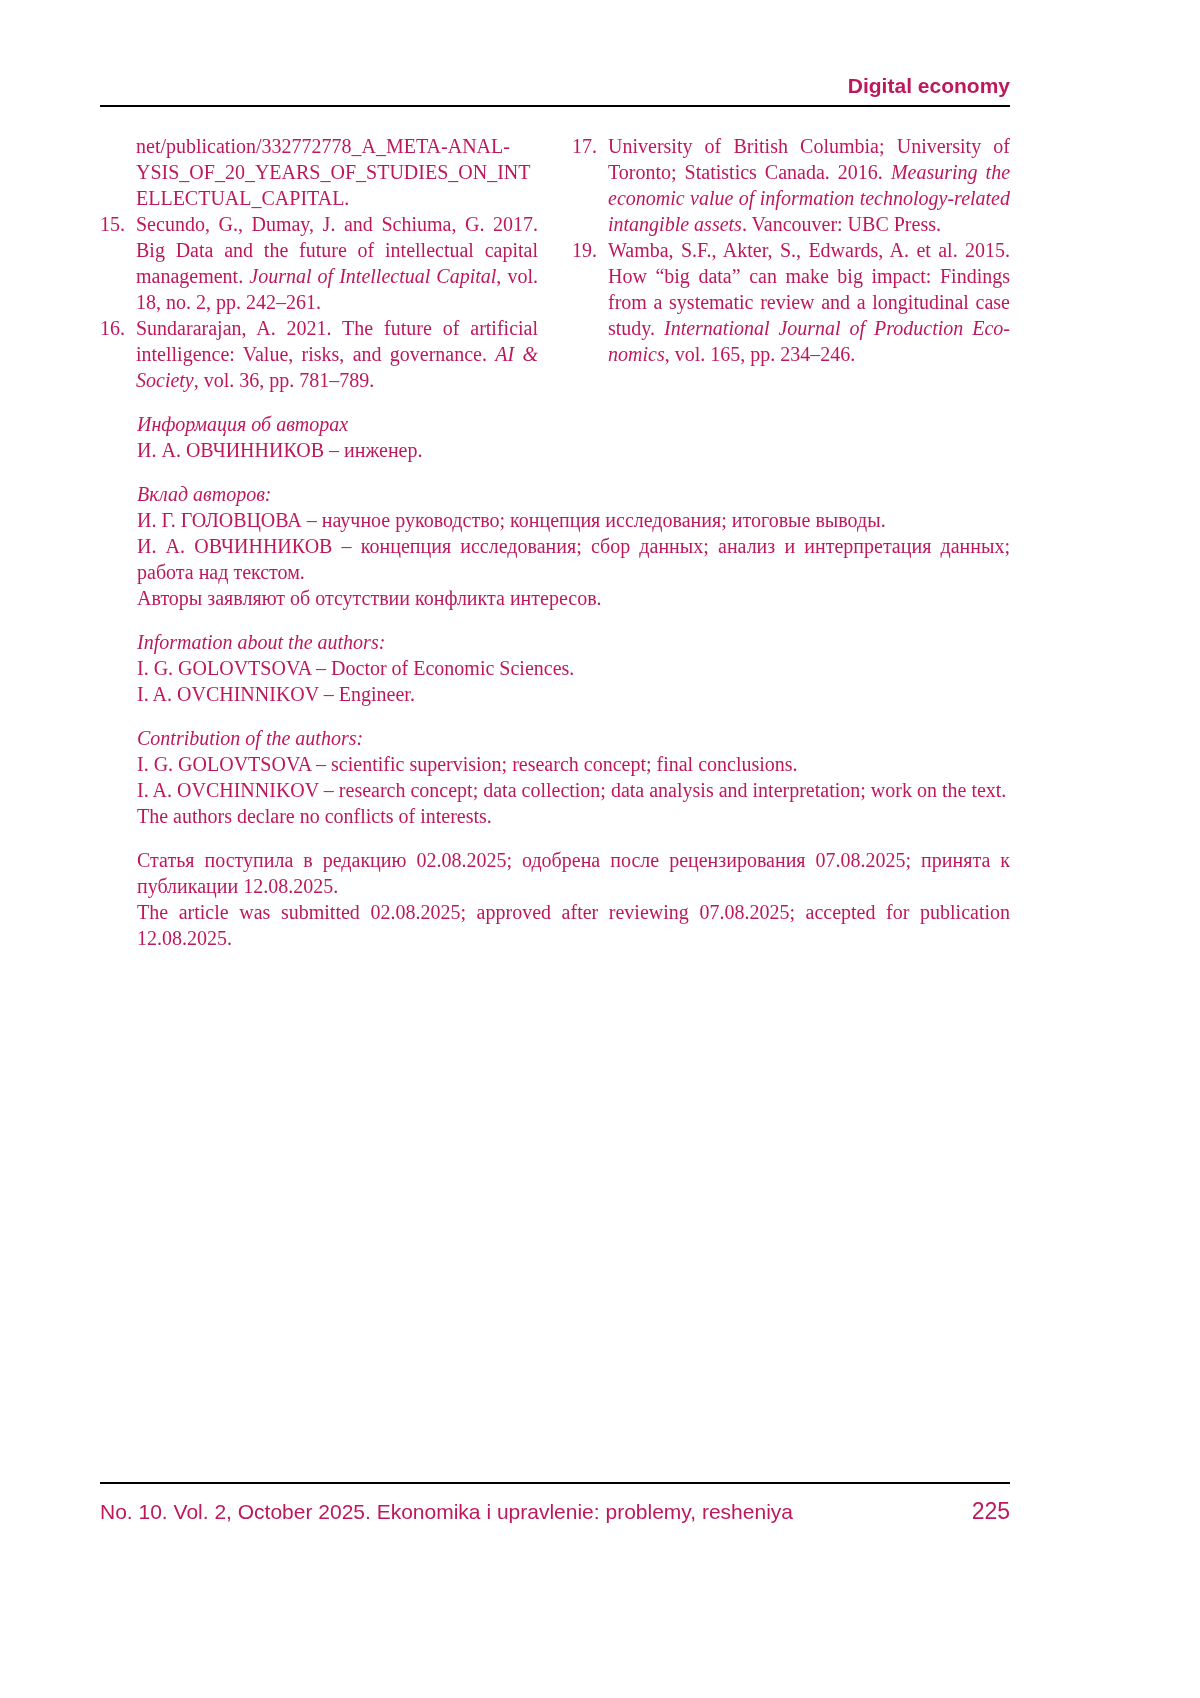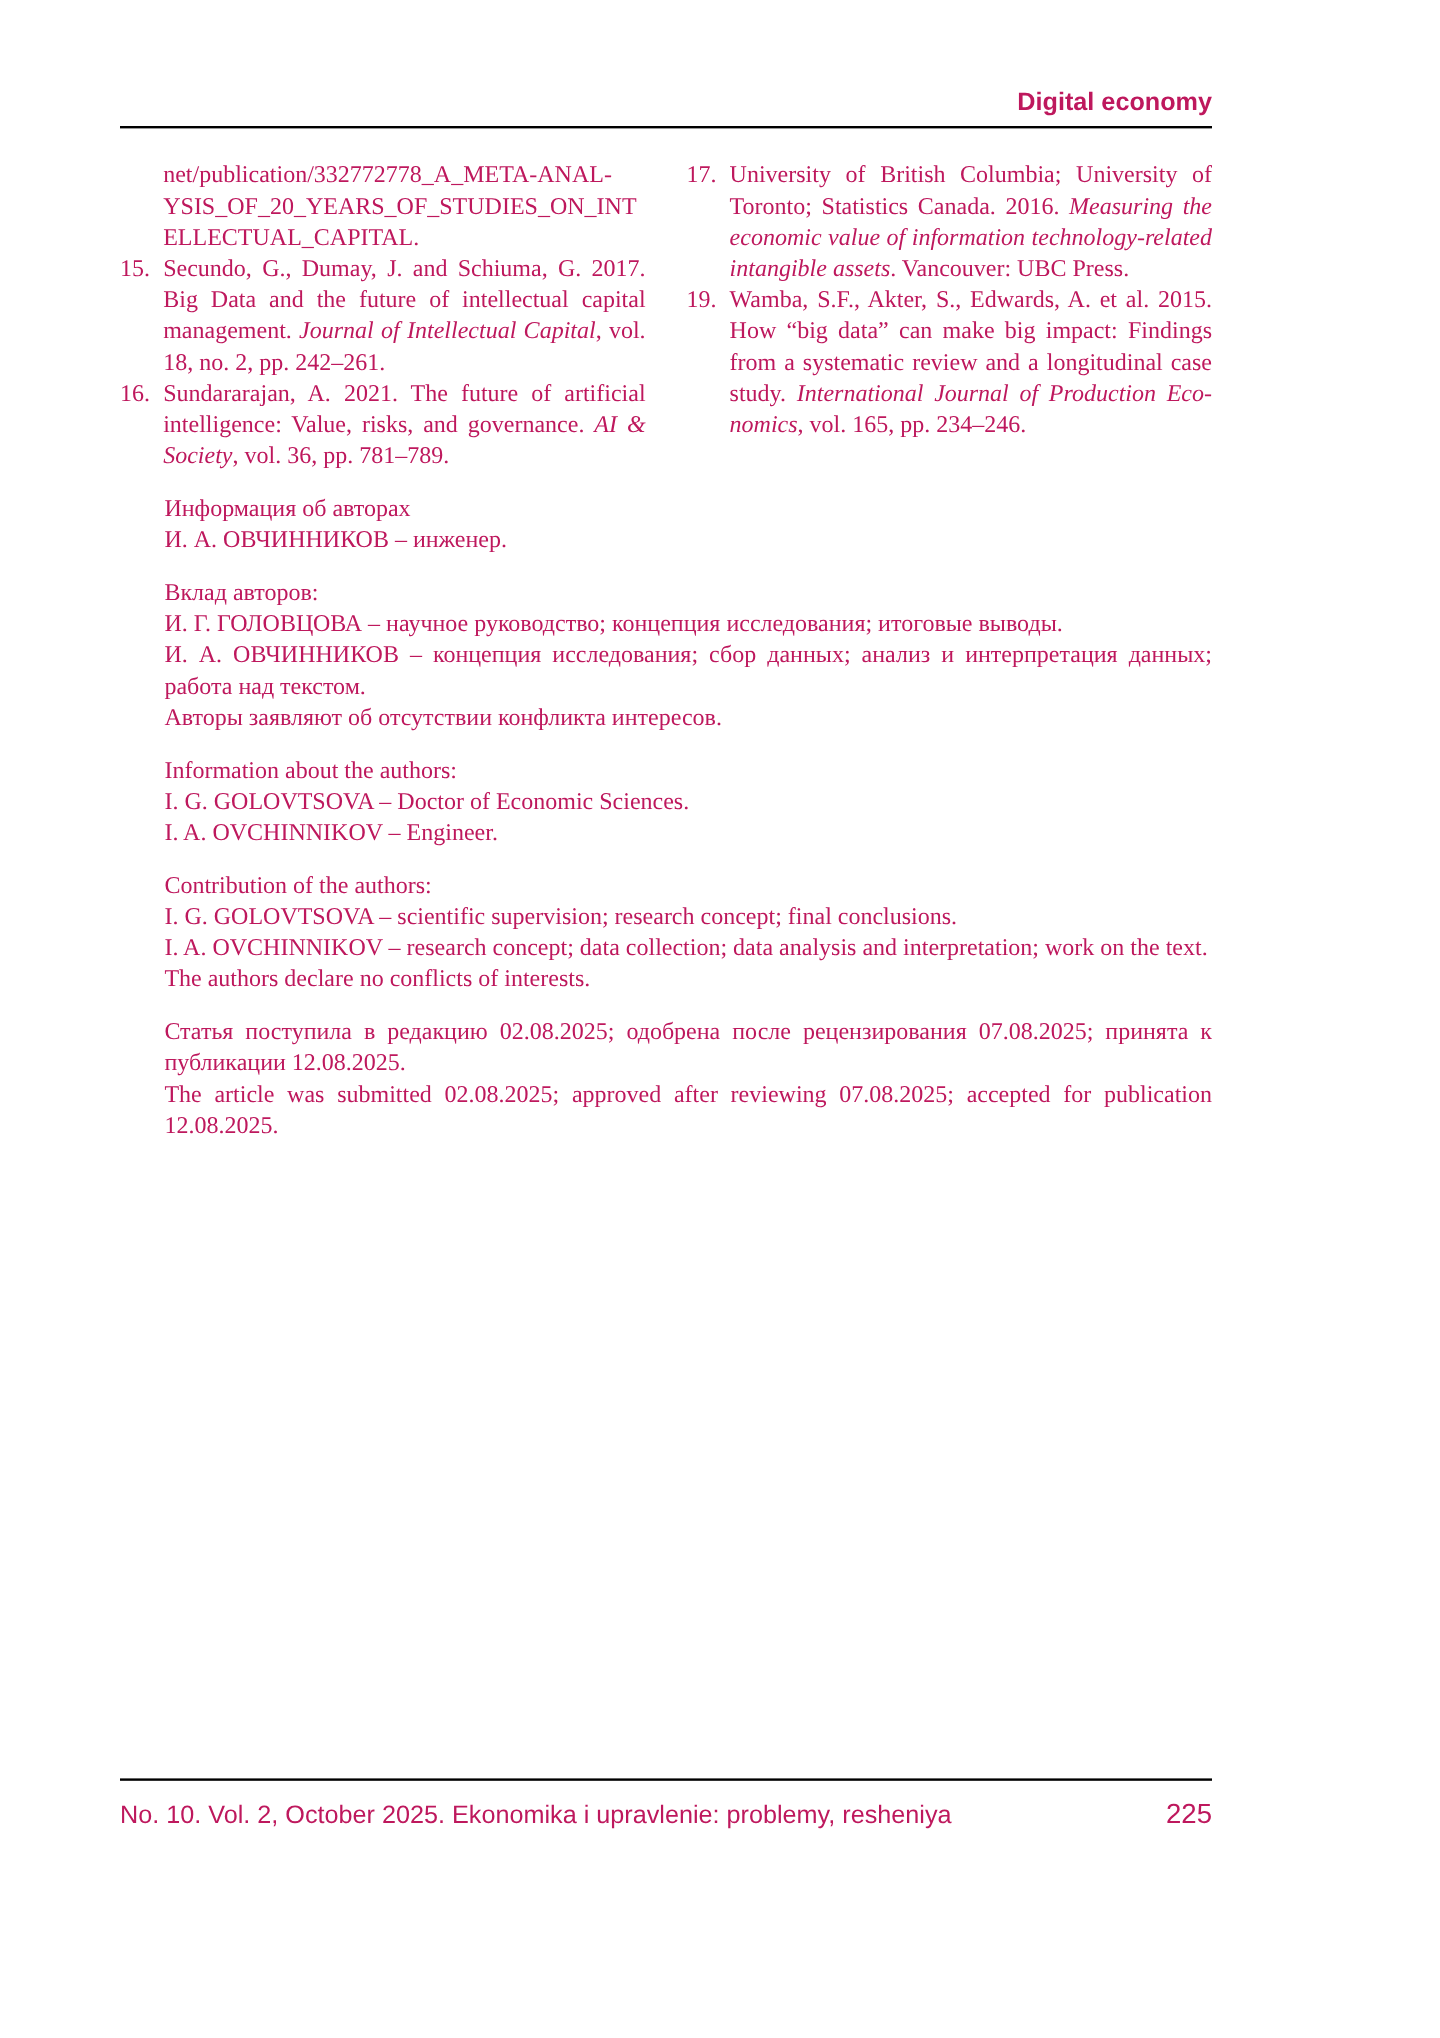--- a/index.html
+++ b/index.html
@@ -58,21 +58,21 @@
   em { font-style: italic; }
   
   .info {
     padding-left: 37px;
     font-size: 20px;
     line-height: 26px;
     text-align: justify;
   }
   .info-block { margin-top: 18px; }
   .info-block p { margin: 0; }
-  .heading { }
+  .heading { font-style: italic; }
   
   .footer {
     position: absolute;
     left: 100px;
     top: 1482px;
     width: 910px;
     font-family: "Liberation Sans", sans-serif;
   }
   .footer-rule { border: none; border-top: 2px solid #000; }
   .footer-row {

